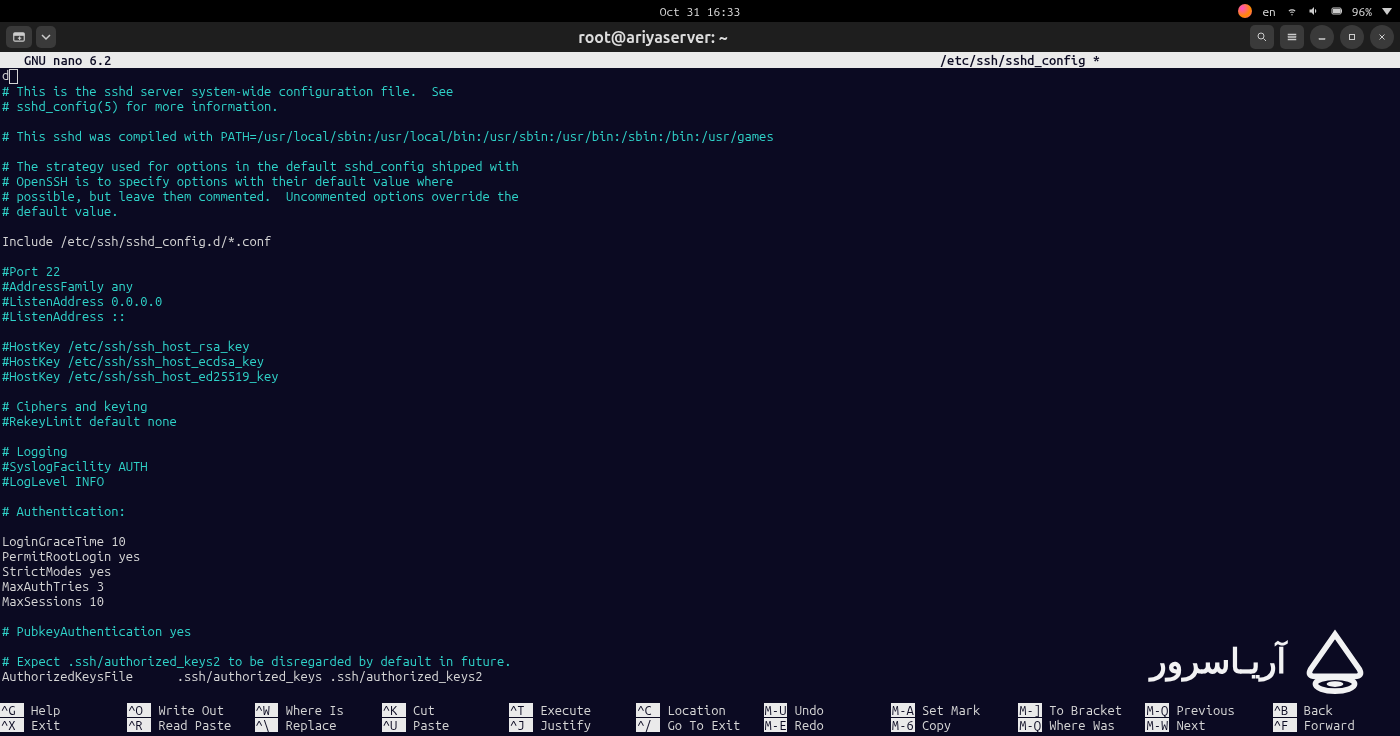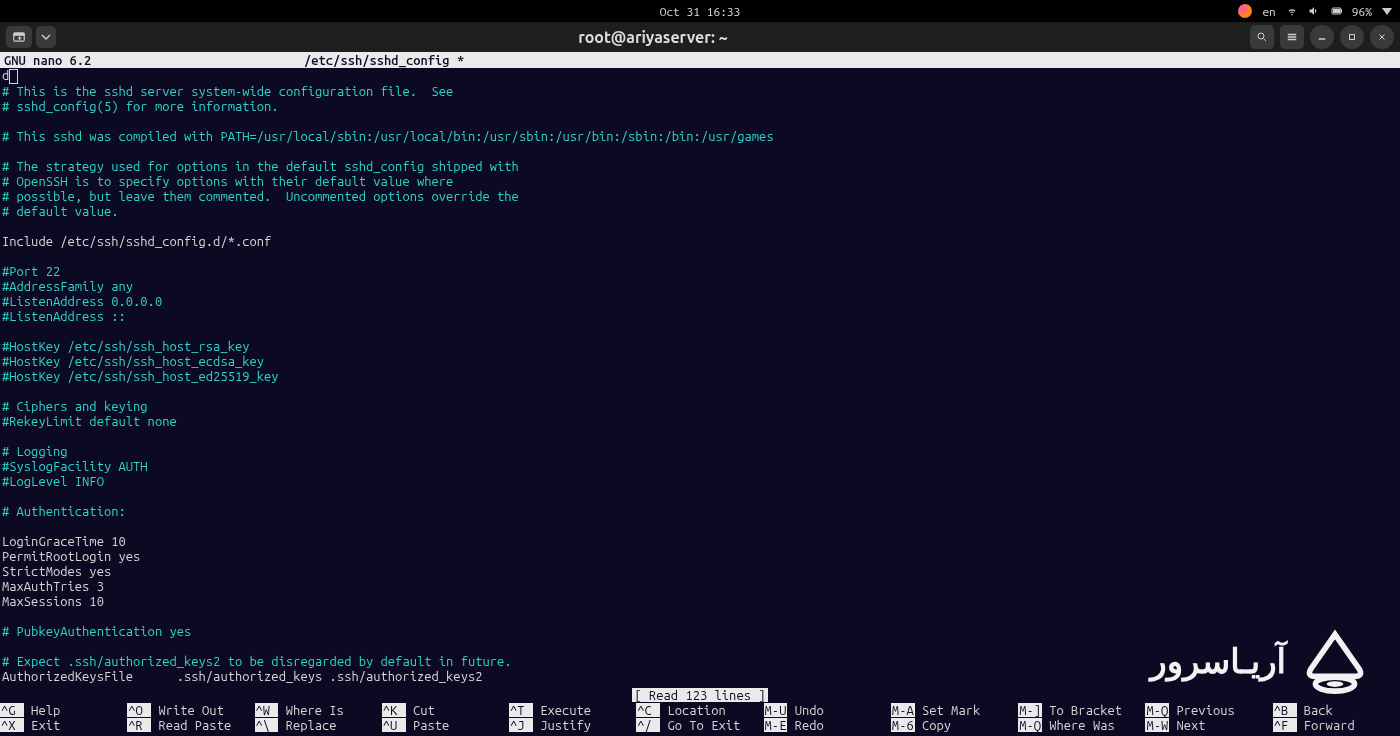--- a/index.html
+++ b/index.html
@@ -17,22 +17,22 @@
   .hb-btn{width:26px;height:22px;background:#3a3a3a;border-radius:5px;display:flex;align-items:center;justify-content:center}
   .hb-btn svg{fill:#ccc}
   .hb-center{flex:1;text-align:center;font-size:16px;font-weight:bold;color:#ddd;font-family:Ubuntu,sans-serif}
   .hb-right{display:flex;gap:6px}
   .hb-icon{width:24px;height:24px;background:#3a3a3a;border-radius:5px;display:flex;align-items:center;justify-content:center}
   .hb-circ{width:24px;height:24px;background:#3a3a3a;border-radius:50%;display:flex;align-items:center;justify-content:center}
   .hb-icon svg,.hb-circ svg{width:12px;height:12px;fill:#ccc;stroke:#ccc}
   
   .term{position:absolute;left:0;right:0;top:52px;bottom:0;background:#0b0a22}
   .nano-title{height:16px;background:#eaeaea;color:#0b0a22;font-size:13px;line-height:16px;display:flex;font-weight:500}
-  .nano-title .l{width:300px;padding-left:4px}
-  .nano-title .c{flex:1;text-align:left}
+  .nano-title .l{width:300px;padding-left:24px}
+  .nano-title .c{flex:1;text-align:right}
   .nano-title .r{width:300px}
   .editor{padding:0 2px;font-size:13px;line-height:15px;white-space:pre}
   .c-comment{color:#2fd3c9}
   .c-normal{color:#d6d6d6}
   .cursor-line{display:inline-block}
   .cursor-line .ch{color:#d6d6d6}
   .cursor-box{display:inline-block;width:7px;height:13px;border:1px solid #d6d6d6;vertical-align:middle}
   
   .bottom{position:absolute;left:0;right:0;bottom:3px}
   .status-line{text-align:center;font-size:13px;line-height:15px}
@@ -127,23 +127,20 @@
 
 <div class="term">
   <div class="nano-title">
     <div class="l">  GNU nano 6.2</div>
     <div class="c">/etc/ssh/sshd_config *</div>
     <div class="r"></div>
   </div>
   <div class="editor" id="editor"><div class="c-normal"><span class="cursor-line"><span class="ch">d</span><span class="cursor-box"></span></span></div><div class="c-comment"># This is the sshd server system-wide configuration file.  See</div><div class="c-comment"># sshd_config(5) for more information.</div><div class="c-normal">&nbsp;</div><div class="c-comment"># This sshd was compiled with PATH=/usr/local/sbin:/usr/local/bin:/usr/sbin:/usr/bin:/sbin:/bin:/usr/games</div><div class="c-normal">&nbsp;</div><div class="c-comment"># The strategy used for options in the default sshd_config shipped with</div><div class="c-comment"># OpenSSH is to specify options with their default value where</div><div class="c-comment"># possible, but leave them commented.  Uncommented options override the</div><div class="c-comment"># default value.</div><div class="c-normal">&nbsp;</div><div class="c-normal">Include /etc/ssh/sshd_config.d/*.conf</div><div class="c-normal">&nbsp;</div><div class="c-comment">#Port 22</div><div class="c-comment">#AddressFamily any</div><div class="c-comment">#ListenAddress 0.0.0.0</div><div class="c-comment">#ListenAddress ::</div><div class="c-normal">&nbsp;</div><div class="c-comment">#HostKey /etc/ssh/ssh_host_rsa_key</div><div class="c-comment">#HostKey /etc/ssh/ssh_host_ecdsa_key</div><div class="c-comment">#HostKey /etc/ssh/ssh_host_ed25519_key</div><div class="c-normal">&nbsp;</div><div class="c-comment"># Ciphers and keying</div><div class="c-comment">#RekeyLimit default none</div><div class="c-normal">&nbsp;</div><div class="c-comment"># Logging</div><div class="c-comment">#SyslogFacility AUTH</div><div class="c-comment">#LogLevel INFO</div><div class="c-normal">&nbsp;</div><div class="c-comment"># Authentication:</div><div class="c-normal">&nbsp;</div><div class="c-normal">LoginGraceTime 10</div><div class="c-normal">PermitRootLogin yes</div><div class="c-normal">StrictModes yes</div><div class="c-normal">MaxAuthTries 3</div><div class="c-normal">MaxSessions 10</div><div class="c-normal">&nbsp;</div><div class="c-comment"># PubkeyAuthentication yes</div><div class="c-normal">&nbsp;</div><div class="c-comment"># Expect .ssh/authorized_keys2 to be disregarded by default in future.</div><div class="c-normal">AuthorizedKeysFile      .ssh/authorized_keys .ssh/authorized_keys2</div></div>
 
   <div class="bottom">
-    <div class="status-line">
-      <span class="status-chip">[ Read 123 lines ]</span>
-    </div>
     <div class="shortcuts" id="shortcuts">
         <div class="col">
           <div class="sc-row"><span class="key">^G </span><span> Help</span></div>
           <div class="sc-row"><span class="key">^X </span><span> Exit</span></div>
         </div>
         <div class="col">
           <div class="sc-row"><span class="key">^O </span><span> Write Out</span></div>
           <div class="sc-row"><span class="key">^R </span><span> Read Paste</span></div>
         </div>
         <div class="col">

